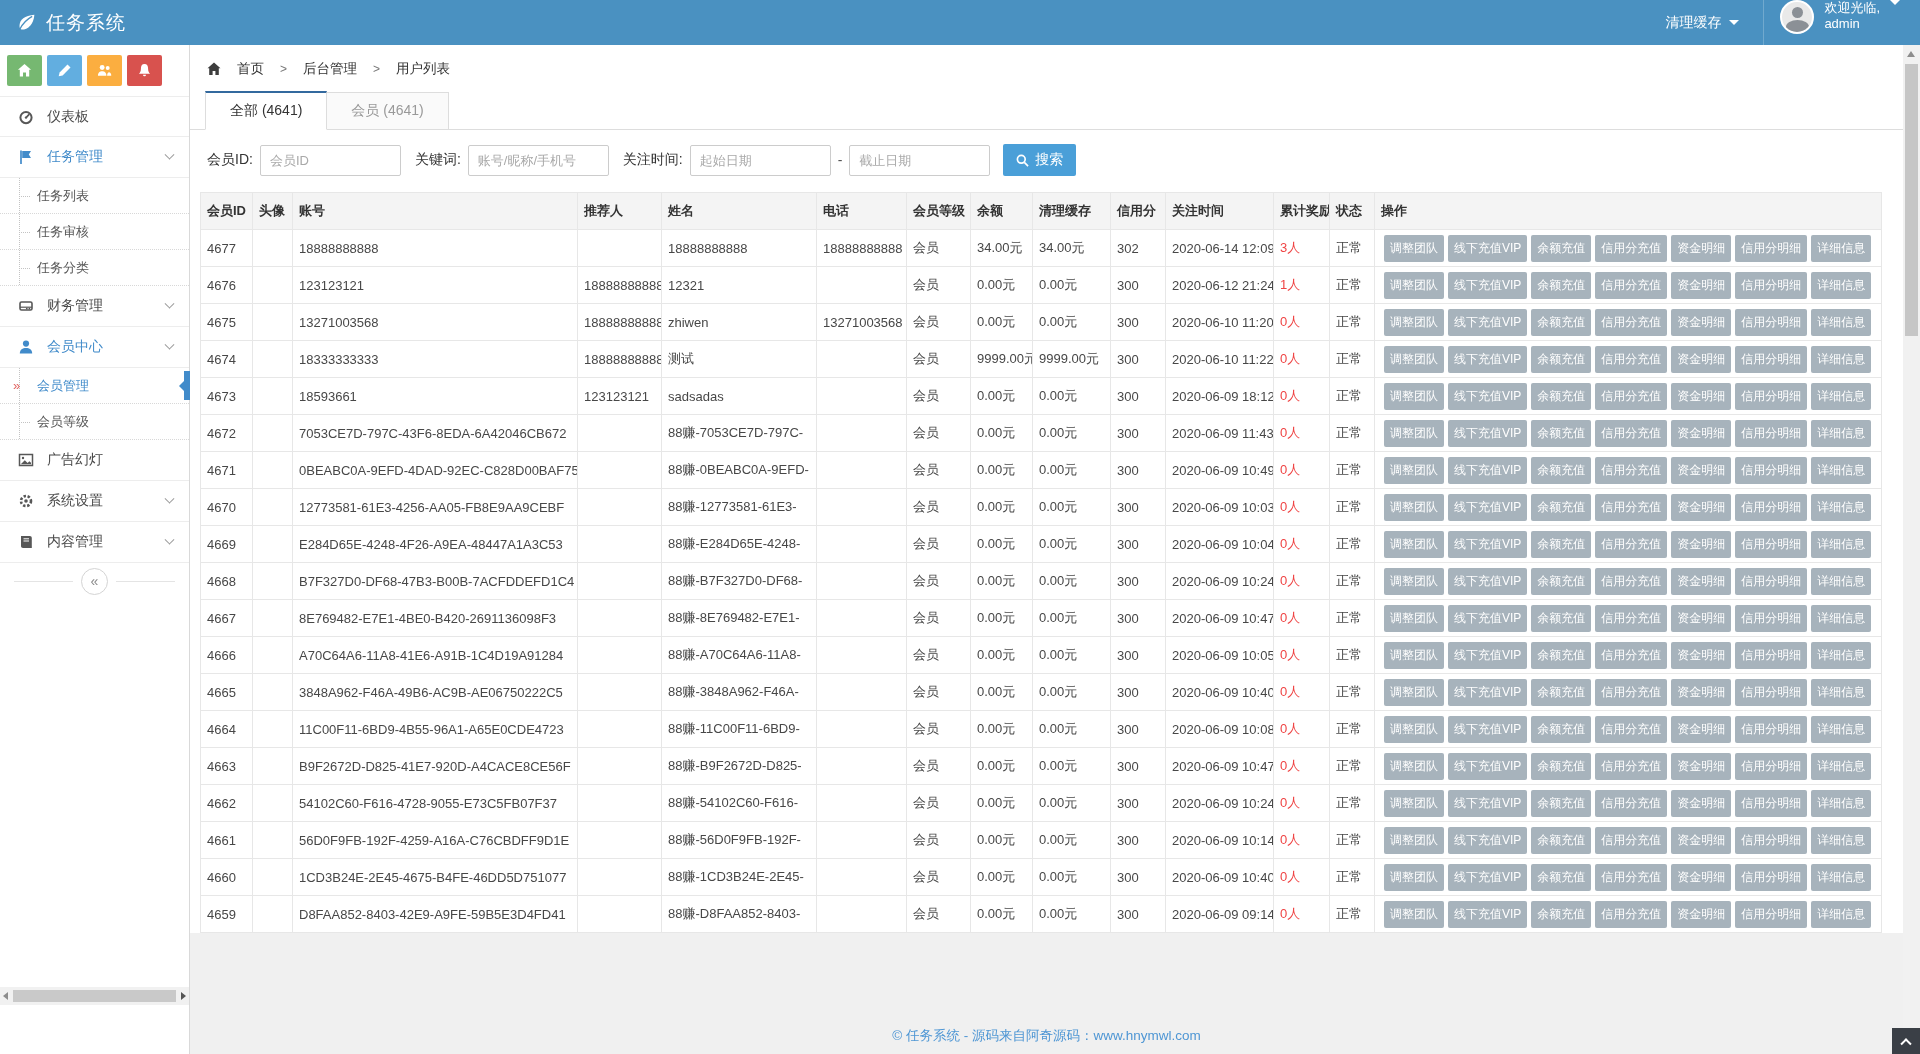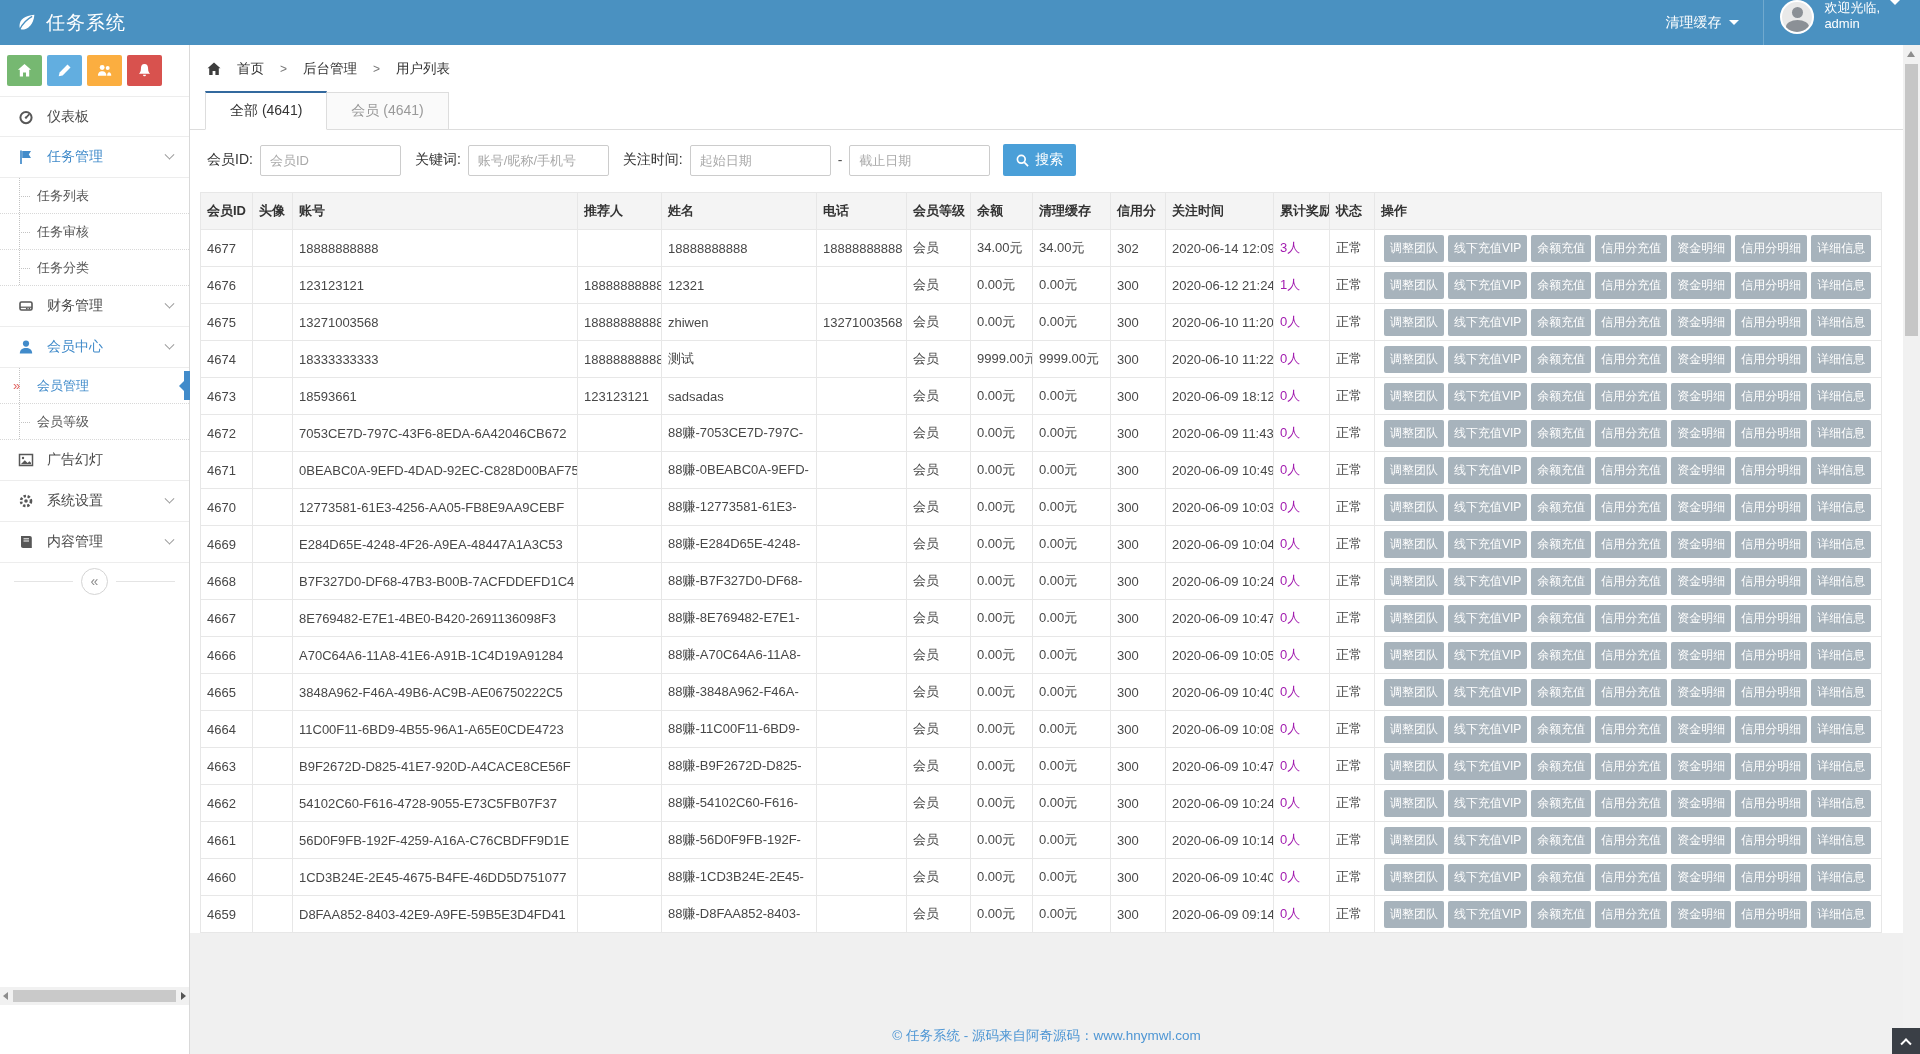--- a/index.html
+++ b/index.html
@@ -73,21 +73,21 @@
   .date-sep { margin:0 7px; color:#555; }
   .search-btn { height:31px; background:#4a9fd8; color:#fff; border:none; border-radius:2px; font-size:14px; padding:16px 13px; display:flex; align-items:center; gap:6px; cursor:pointer; margin-left:13px; font-family:inherit; }
 
   .table-wrap { padding:3px 10px 0 10px; }
   table { width:1682px; border-collapse:collapse; table-layout:fixed; font-size:13px; color:#474747; }
   th,td { border:1px solid #e7e7e7; padding:8px 6px; text-align:left; white-space:nowrap; overflow:hidden; }
   th { background:#f4f4f4; font-weight:bold; color:#333; padding:9px 6px; }
   td { height:37px; }
   td.c-ops { padding:4px 9px; }
   .op-btn { background:#a7b3bc; color:#fff; border:none; border-radius:2px; font-size:12px; padding:5px 6px; margin-right:4px; cursor:pointer; font-family:inherit; white-space:nowrap; }
-  .team-link { color:#a21caf; text-decoration:none; cursor:pointer; }
+  .team-link { color:#ef4444; text-decoration:none; cursor:pointer; }
 
   .bottom-strip { flex:1; background:#f0f0f0; display:flex; align-items:flex-end; justify-content:center; padding-bottom:9px; }
   .footer { font-size:13.5px; color:#4e96d4; }
   .footer a { color:#4e96d4; text-decoration:none; }
 
   
   .vscroll { position:fixed; right:0; top:45px; bottom:0; width:17px; background:#f1f1f1; }
   .v-up { position:absolute; top:6px; left:4px; border-bottom:6px solid #8d8d8d; border-left:4px solid transparent; border-right:4px solid transparent; }
   .v-thumb { position:absolute; top:19px; left:2px; width:13px; height:272px; background:#c6c6c6; }
   .back-top { position:fixed; right:0; bottom:0; width:28px; height:26px; background:#3a3f46; cursor:pointer; display:flex; align-items:center; justify-content:center; z-index:10; }

